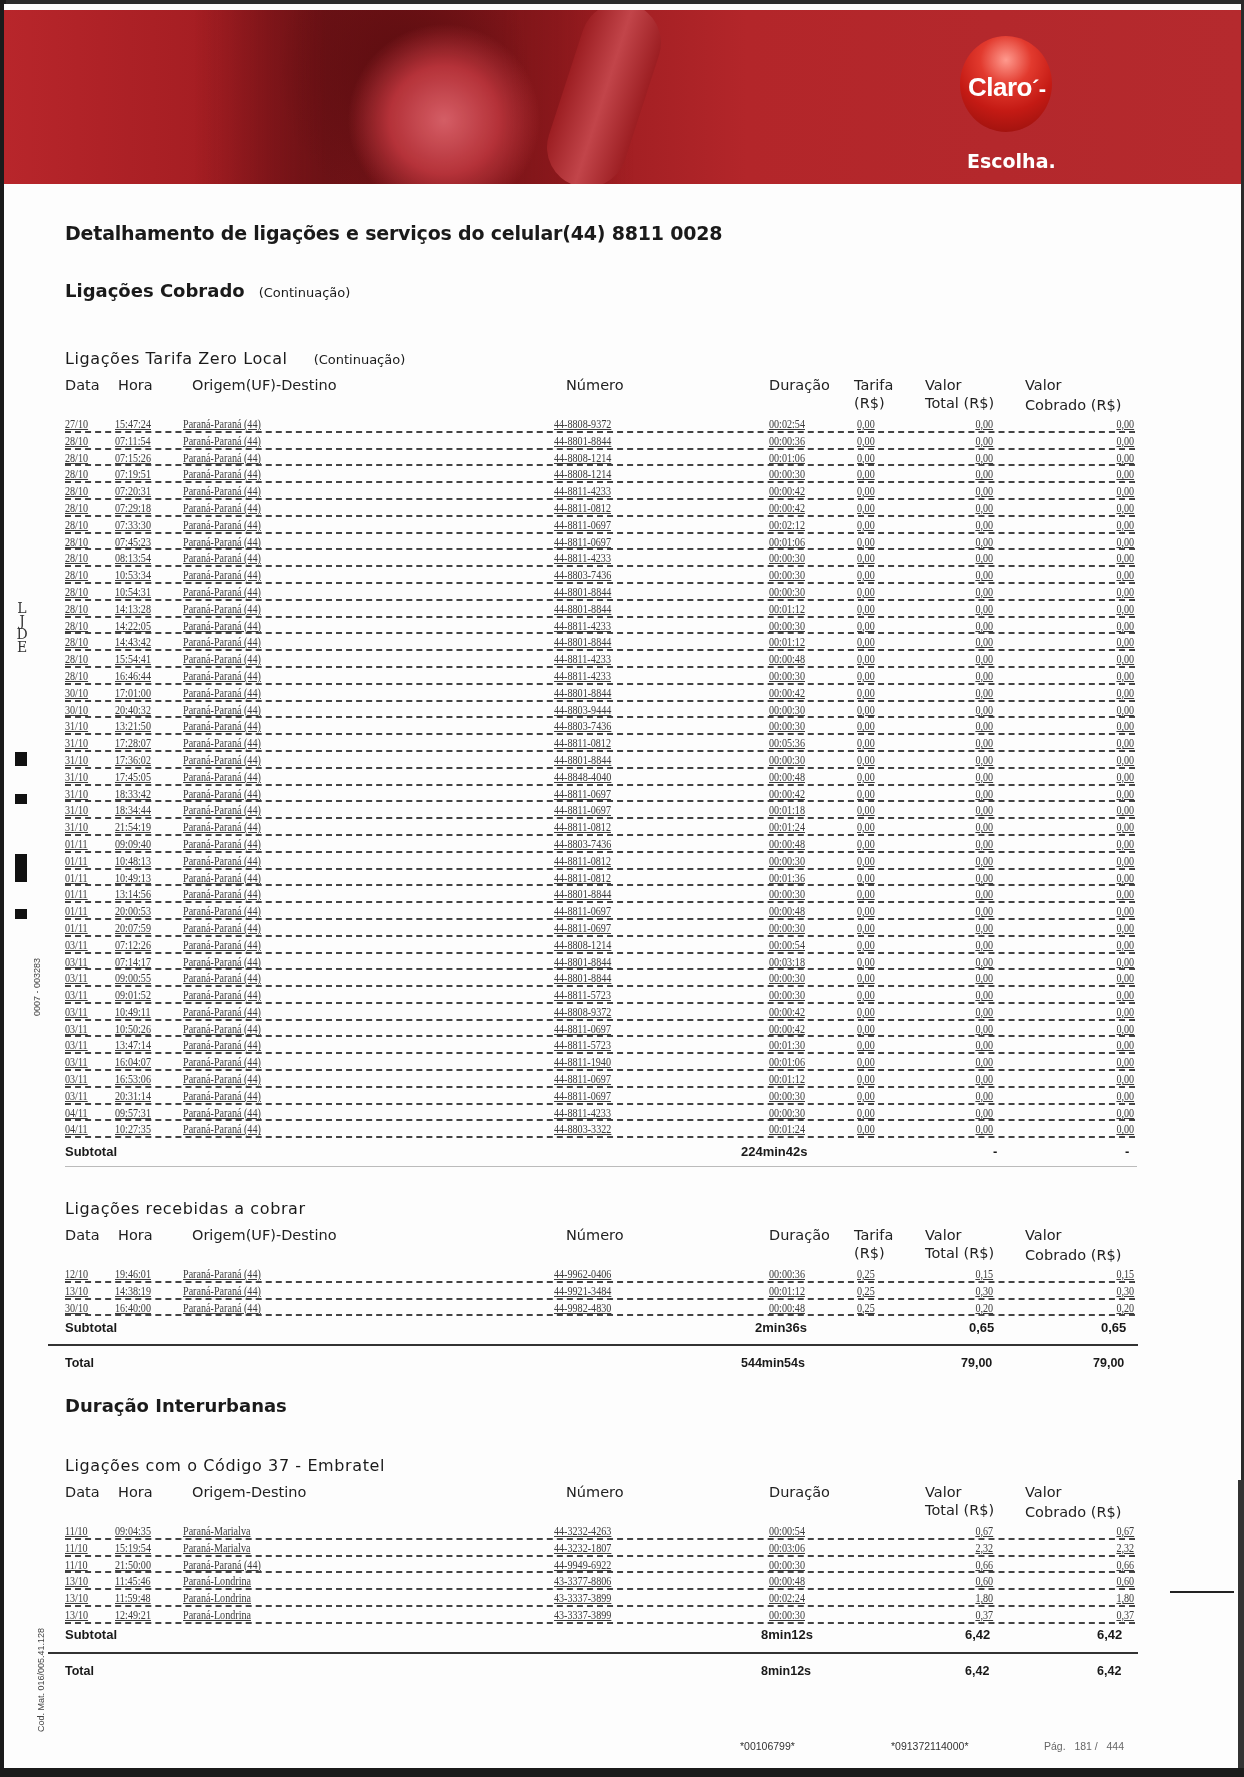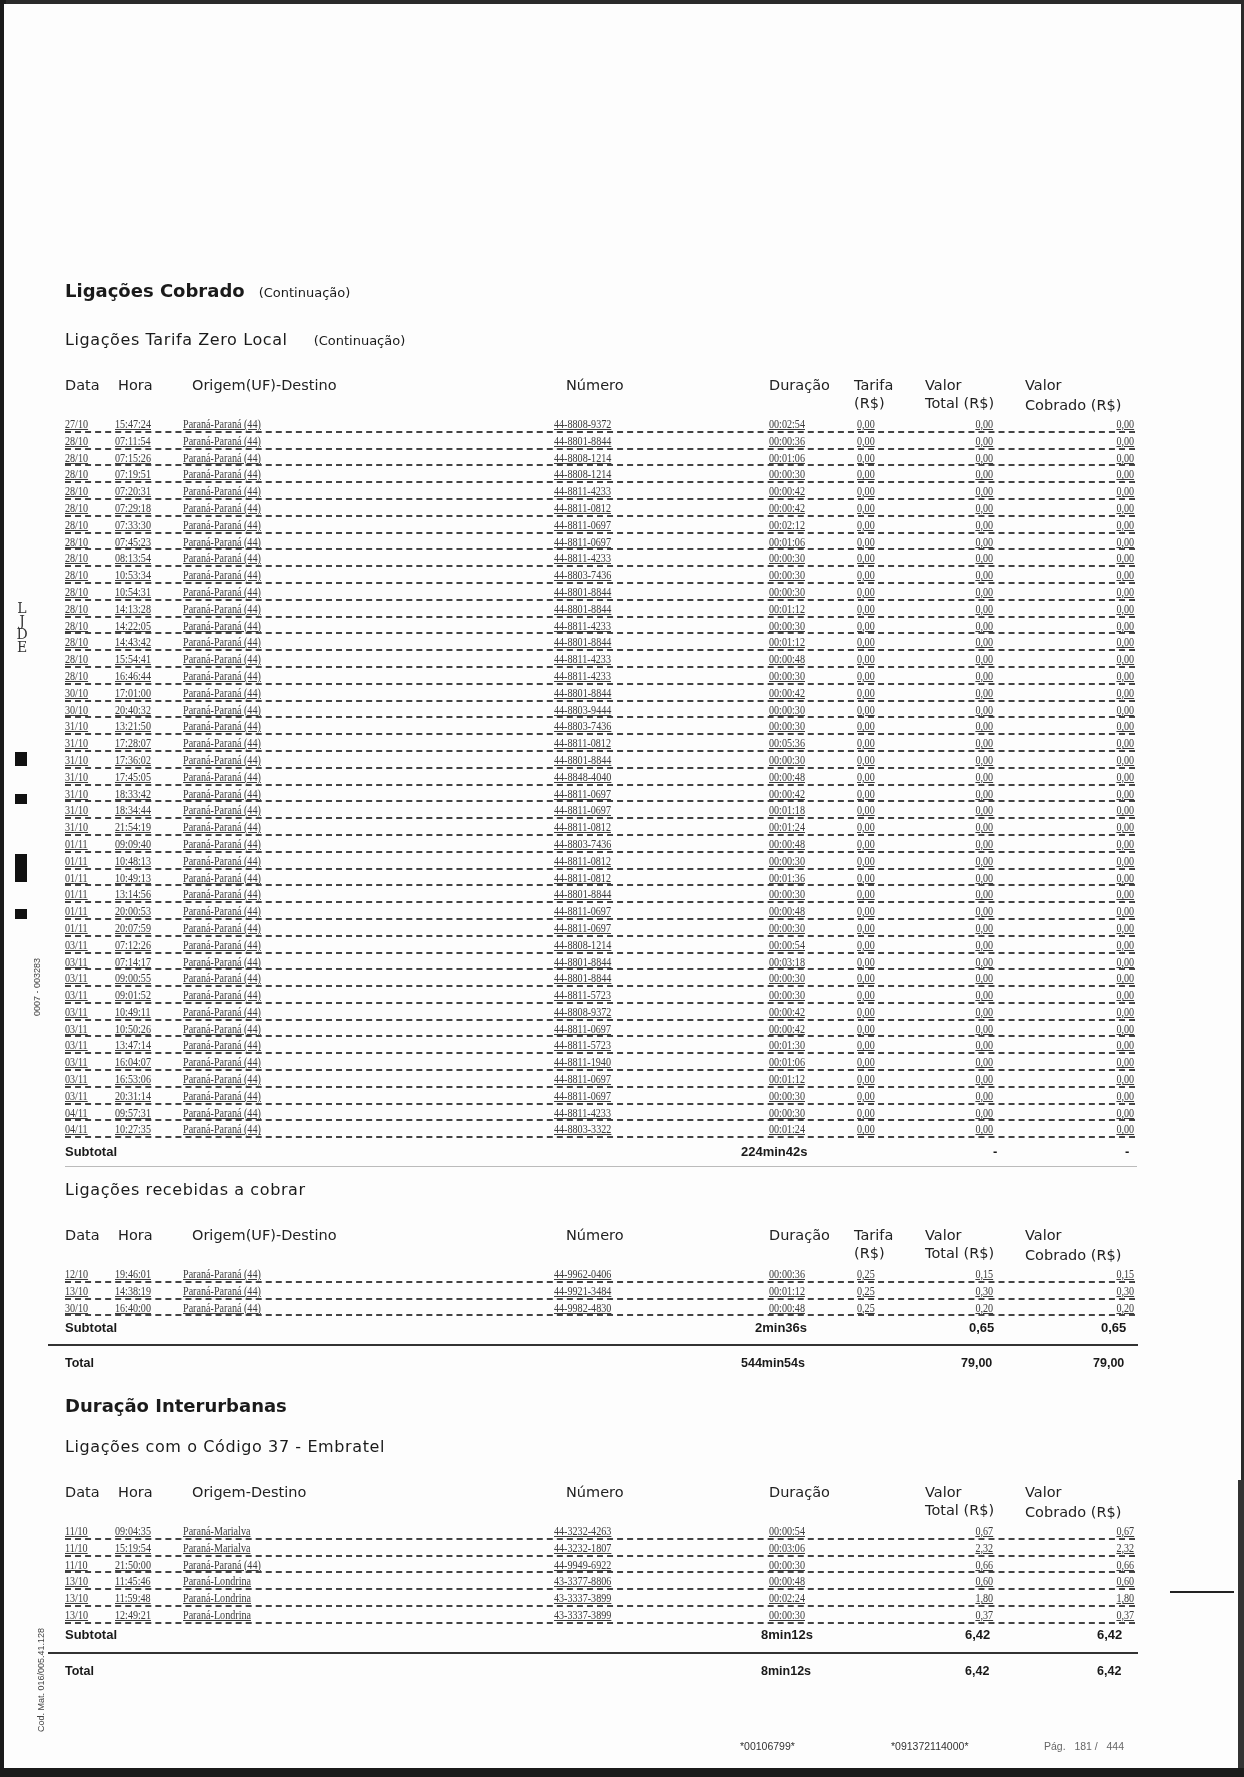--- a/index.html
+++ b/index.html
@@ -17,21 +17,21 @@
   .banner .arm { position: absolute; left: 560px; top: -10px; width: 80px; height: 190px; transform: rotate(18deg);
     background: linear-gradient(90deg, #9c1e22, #c2454a, #9c1e22); border-radius: 40px; }
   .logo-circle { position: absolute; left: 956px; top: 26px; width: 92px; height: 96px; border-radius: 50%;
     background: radial-gradient(circle at 50% 25%, #ff9a8e 0%, #e23a2e 30%, #c41a14 60%, #8f0f0c 100%); }
   .logo-text { position: absolute; left: 964px; top: 62px; color: #fff; font-family: "Liberation Sans", sans-serif; font-size: 26px; font-weight: bold; letter-spacing: -0.5px; }
   .logo-tagline { position: absolute; left: 963px; top: 140px; color: #fff; font-family: "DejaVu Sans", sans-serif; font-size: 19px; font-weight: bold; }
 
   .main-title { position: absolute; left: 61px; top: 218px; font-size: 19px; font-weight: bold; color: #1a1a1a; letter-spacing: -0.2px; }
   .sec-title { position: absolute; left: 61px; font-size: 18px; font-weight: bold; color: #1a1a1a; }
   .sec-title .cont { font-size: 13px; font-weight: normal; margin-left: 14px; }
-  .sub-title { position: absolute; left: 61px; font-size: 16px; color: #1a1a1a; letter-spacing: 0.6px; }
+  .sub-title { position: absolute; left: 61px; font-size: 16px; color: #1a1a1a; letter-spacing: 0.6px; margin-top: 19px; }
   .sub-title .cont { font-size: 13px; margin-left: 26px; letter-spacing: 0; }
 
   .hdr { position: absolute; left: 61px; width: 1070px; height: 40px; font-size: 14.5px; color: #222; }
   .hdr span { position: absolute; top: 0; line-height: 18px; white-space: nowrap; }
 
   .rows { position: absolute; left: 61px; width: 1070px; }
   .row { position: relative; height: 16.8px; font-family: "Liberation Serif", serif; font-size: 11.5px; color: #3a3a3a;
     border-bottom: 2px dashed #444; transform-origin: left; }
   .row span { position: absolute; top: 1px; line-height: 14px; white-space: nowrap; transform: scaleX(0.88); transform-origin: left; text-decoration: underline; }
   .row span.r { transform-origin: right; }
@@ -51,21 +51,29 @@
   .right-edge { position: absolute; left: 1238px; top: 1480px; width: 6px; height: 297px; background: #333; }
   .bottom-edge { position: absolute; left: 0; top: 1768px; width: 1244px; height: 9px; background: #1b1b1b; }
 </style>
 </head>
 <body>
 
 <div class="left-edge"></div>
 
 <div class="page">
 
-
+  <div class="banner">
+    <div class="photo"></div>
+    <div class="arm"></div>
+    <div class="logo-circle"></div>
+    <div class="logo-text"><span>Claro</span><span style="font-size:22px;">´-</span></div>
+    <div class="logo-tagline">Escolha.</div>
+  </div>
+
+  <div class="main-title">Detalhamento de ligações e serviços do celular(44) 8811 0028</div>
 
   <div class="sec-title" style="top:276px;">
     <span>Ligações Cobrado</span><span class="cont">(Continuação)</span>
   </div>
   <div class="sub-title" style="top:326px;">
     <span>Ligações Tarifa Zero Local</span><span class="cont">(Continuação)</span>
   </div>
 
   <div class="hdr" style="top:372px;">
     <span style="left:0;">Data</span>

